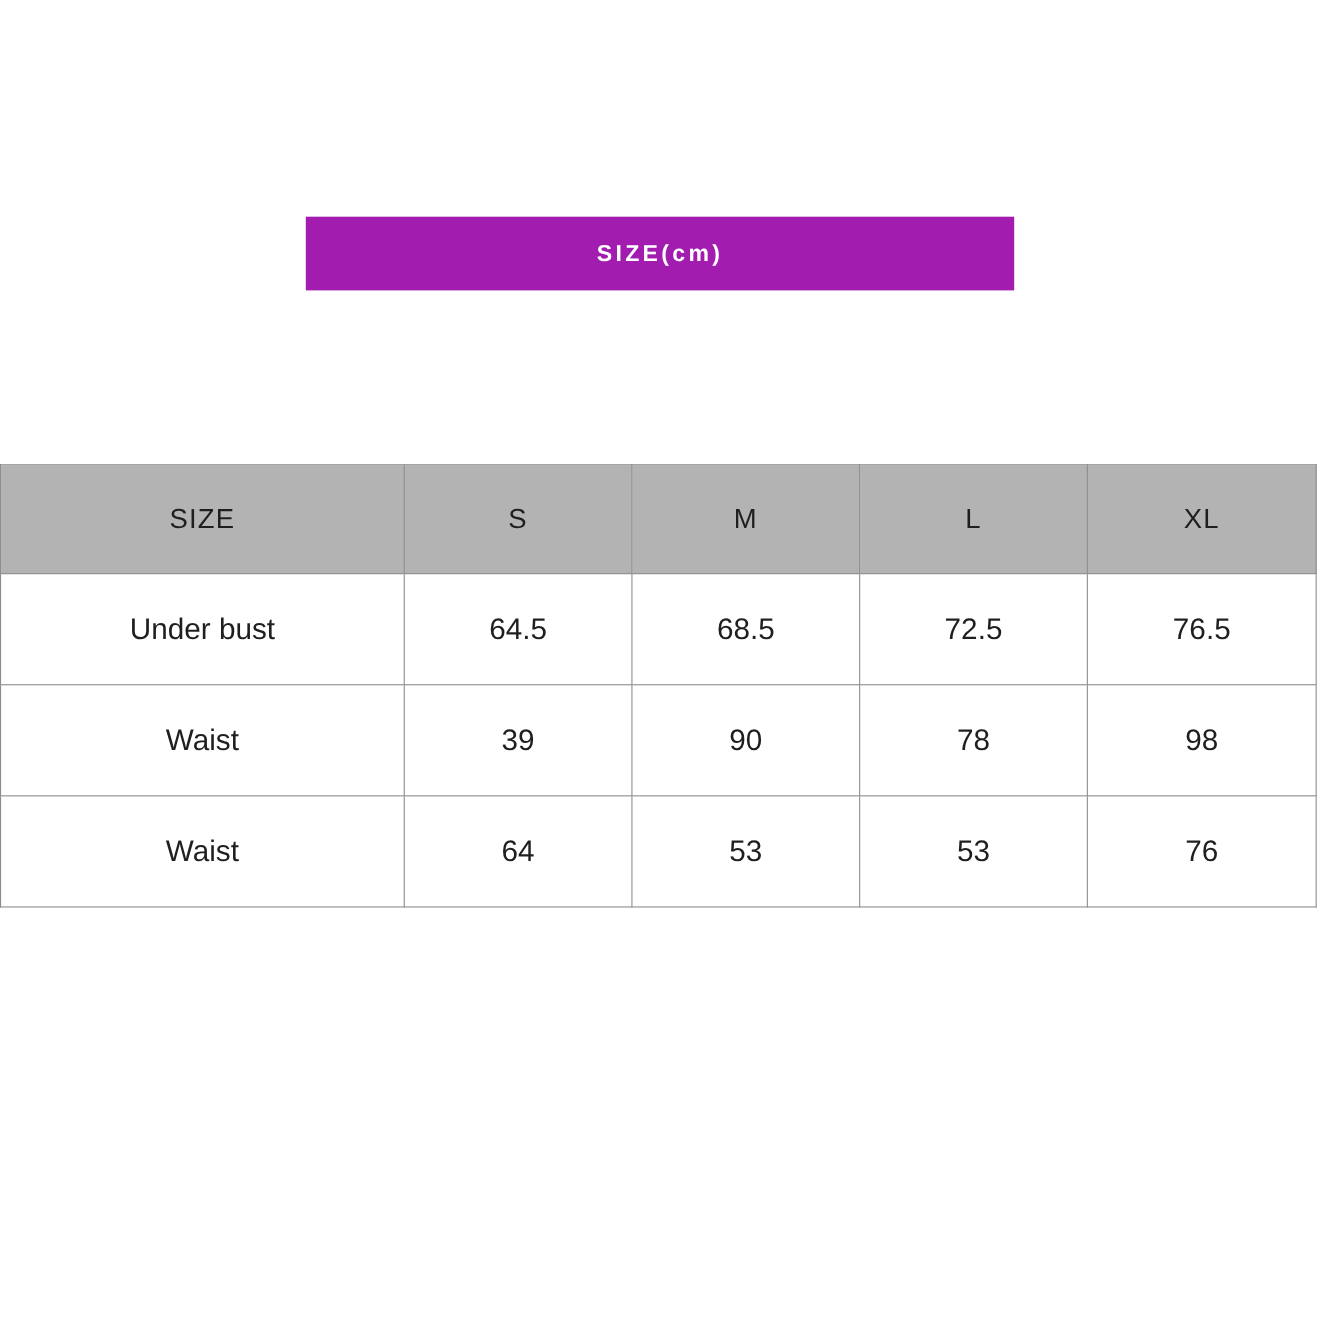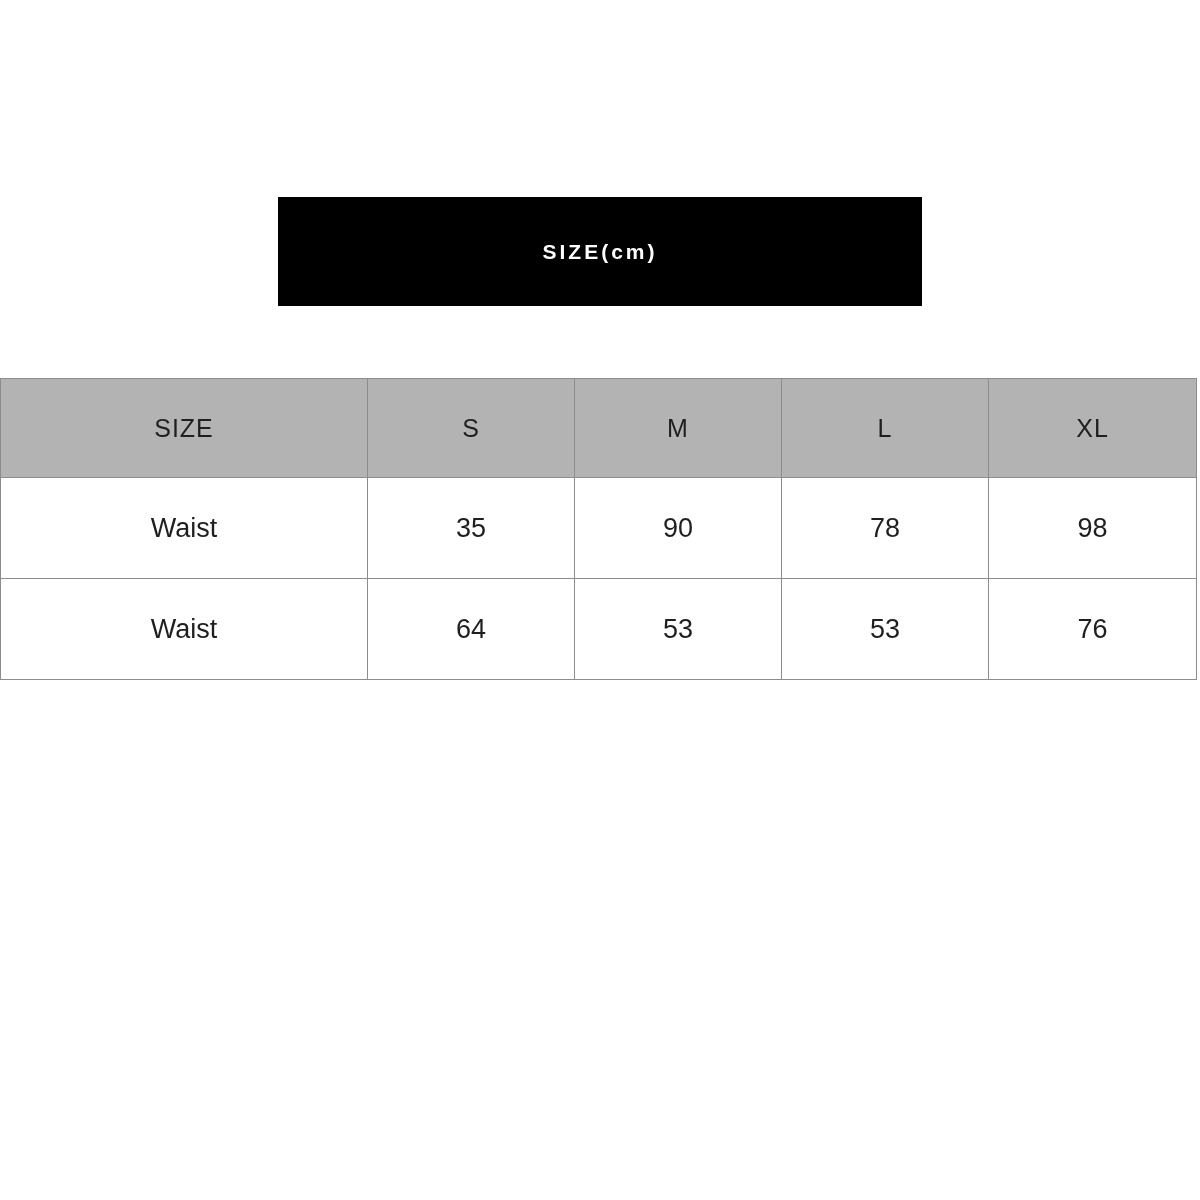--- a/index.html
+++ b/index.html
@@ -20,22 +20,22 @@
     width: 1200px;
     height: 1200px;
   }
 
   
   .banner {
     position: absolute;
     left: 278px;
     top: 197px;
     width: 644px;
-    height: 109px;
-    background: #000000;
+    height: 67px;
+    background: #a21caf;
     display: flex;
     align-items: center;
     justify-content: center;
   }
   .banner-text {
     color: #ffffff;
     font-size: 21px;
     font-weight: bold;
     letter-spacing: 3px;
   }
@@ -44,20 +44,21 @@
   .size-table-wrap {
     position: absolute;
     left: 0px;
     top: 378px;
     width: 1196px;
   }
   table.size-table {
     border-collapse: collapse;
     width: 1196px;
     table-layout: fixed;
+    margin-top: 44px;
   }
   table.size-table th,
   table.size-table td {
     border: 1px solid #8d8d8d;
     text-align: center;
     font-weight: normal;
     color: #1f1f1f;
   }
   table.size-table thead th {
     background: #b3b3b3;
@@ -105,22 +106,29 @@
         <tr>
           <th>SIZE</th>
           <th>S</th>
           <th>M</th>
           <th>L</th>
           <th>XL</th>
         </tr>
       </thead>
       <tbody>
         <tr>
+          <td class="row-label">Under bust</td>
+          <td>64.5</td>
+          <td>68.5</td>
+          <td>72.5</td>
+          <td>76.5</td>
+        </tr>
+        <tr>
           <td class="row-label">Waist</td>
-          <td>35</td>
+          <td>39</td>
           <td>90</td>
           <td>78</td>
           <td>98</td>
         </tr>
         <tr>
           <td class="row-label">Waist</td>
           <td>64</td>
           <td>53</td>
           <td>53</td>
           <td>76</td>

